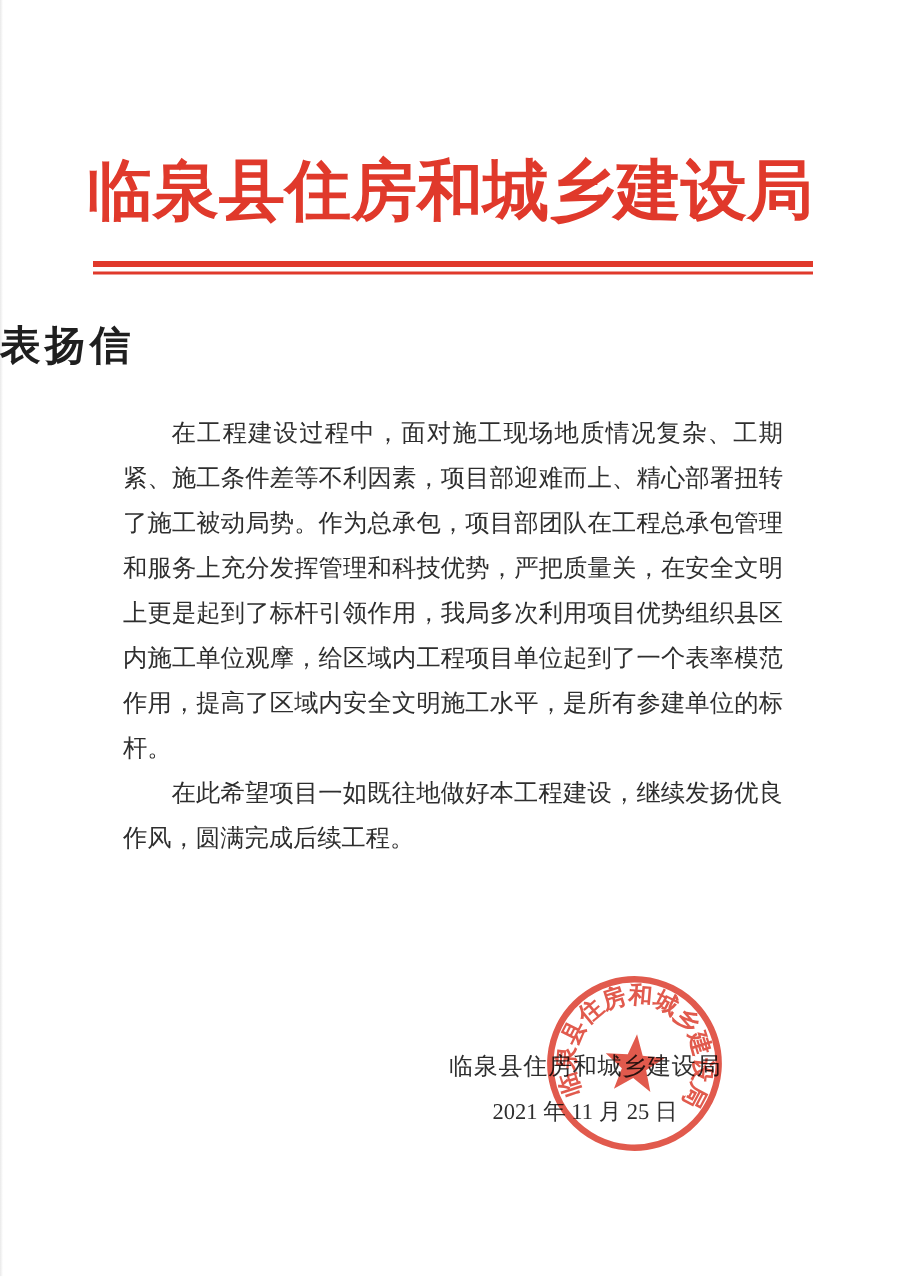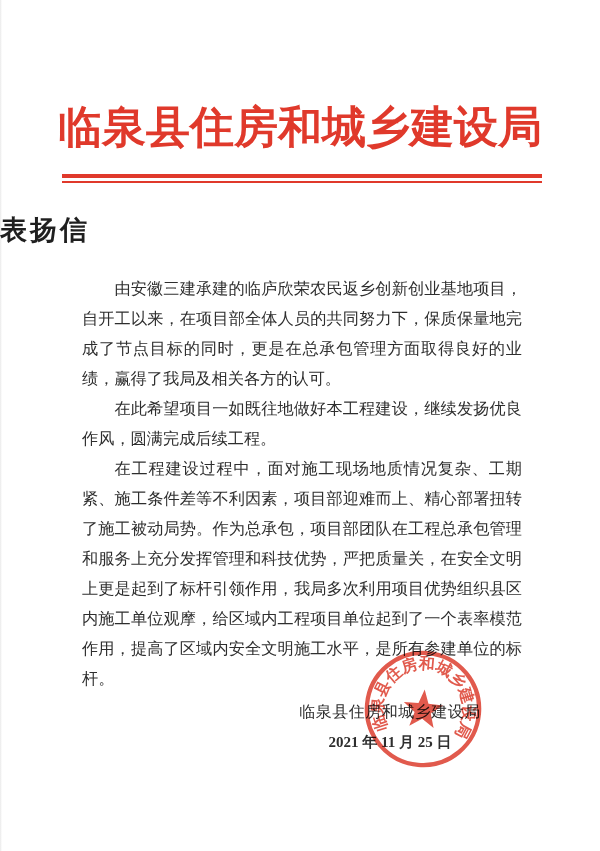--- a/index.html
+++ b/index.html
@@ -93,21 +93,20 @@
   }
   .sig-org {
     font-size: 16px;
     line-height: 20px;
     letter-spacing: 0.5px;
   }
   .sig-date {
     margin-top: 10px;
     font-size: 15px;
     line-height: 20px;
-    font-weight: bold;
   }
   .seal {
     position: absolute;
     left: 362px;
     top: 648px;
     width: 122px;
     height: 122px;
     transform: rotate(5deg);
     mix-blend-mode: multiply;
     opacity: 0.88;
@@ -135,23 +134,22 @@
   <h1 class="letterhead">临泉县住房和城乡建设局</h1>
 
   <div class="rule">
     <div class="rule-thick"></div>
     <div class="rule-thin"></div>
   </div>
 
   <h2 class="title">表扬信</h2>
 
   <div class="body">
-    <p>由安徽三建承建的临庐欣荣农民返乡创新创业基地项目，自开工以来，在项目部全体人员的共同努力下，保质保量地完成了节点目标的同时，更是在总承包管理方面取得良好的业绩，赢得了我局及相关各方的认可。</p>
+    <p>在工程建设过程中，面对施工现场地质情况复杂、工期紧、施工条件差等不利因素，项目部迎难而上、精心部署扭转了施工被动局势。作为总承包，项目部团队在工程总承包管理和服务上充分发挥管理和科技优势，严把质量关，在安全文明上更是起到了标杆引领作用，我局多次利用项目优势组织县区内施工单位观摩，给区域内工程项目单位起到了一个表率模范作用，提高了区域内安全文明施工水平，是所有参建单位的标杆。</p>
     <p>在此希望项目一如既往地做好本工程建设，继续发扬优良作风，圆满完成后续工程。</p>
-    <p>在工程建设过程中，面对施工现场地质情况复杂、工期紧、施工条件差等不利因素，项目部迎难而上、精心部署扭转了施工被动局势。作为总承包，项目部团队在工程总承包管理和服务上充分发挥管理和科技优势，严把质量关，在安全文明上更是起到了标杆引领作用，我局多次利用项目优势组织县区内施工单位观摩，给区域内工程项目单位起到了一个表率模范作用，提高了区域内安全文明施工水平，是所有参建单位的标杆。</p>
   </div>
 
   <div class="sig-block">
     <div class="sig-org">临泉县住房和城乡建设局</div>
     <div class="sig-date">2021 年 11 月 25 日</div>
   </div>
 
   <svg class="seal" viewBox="0 0 200 200" aria-hidden="true">
     <circle class="ring" cx="100" cy="100" r="92"></circle>
     <defs>

